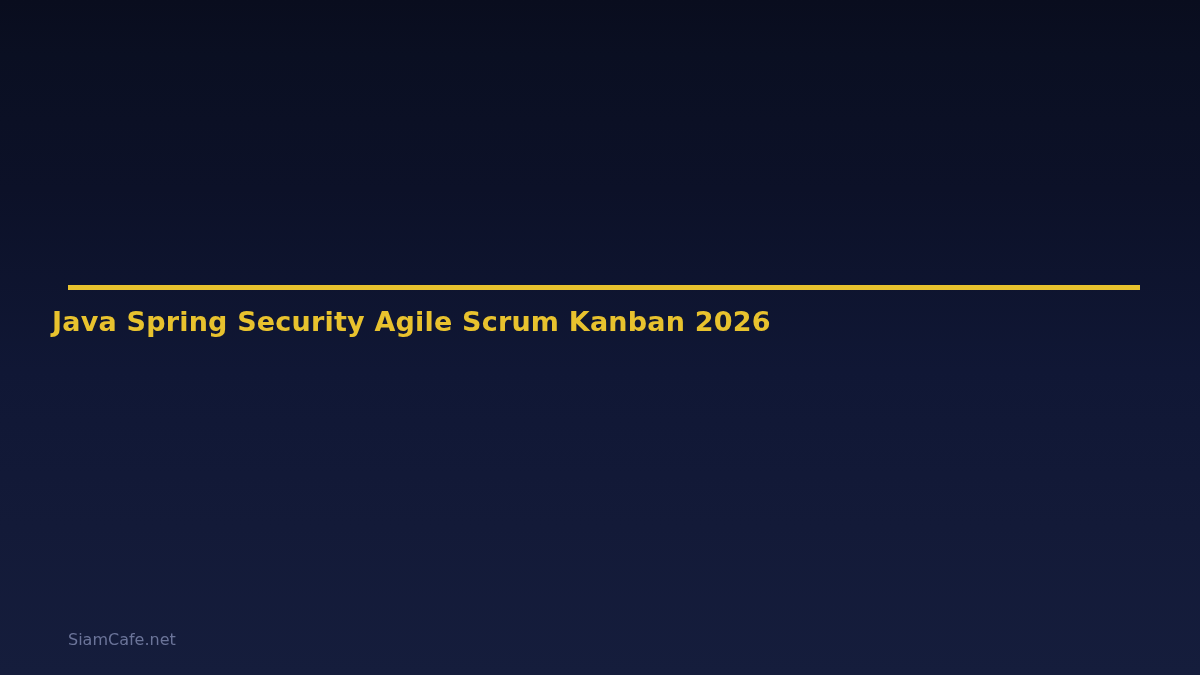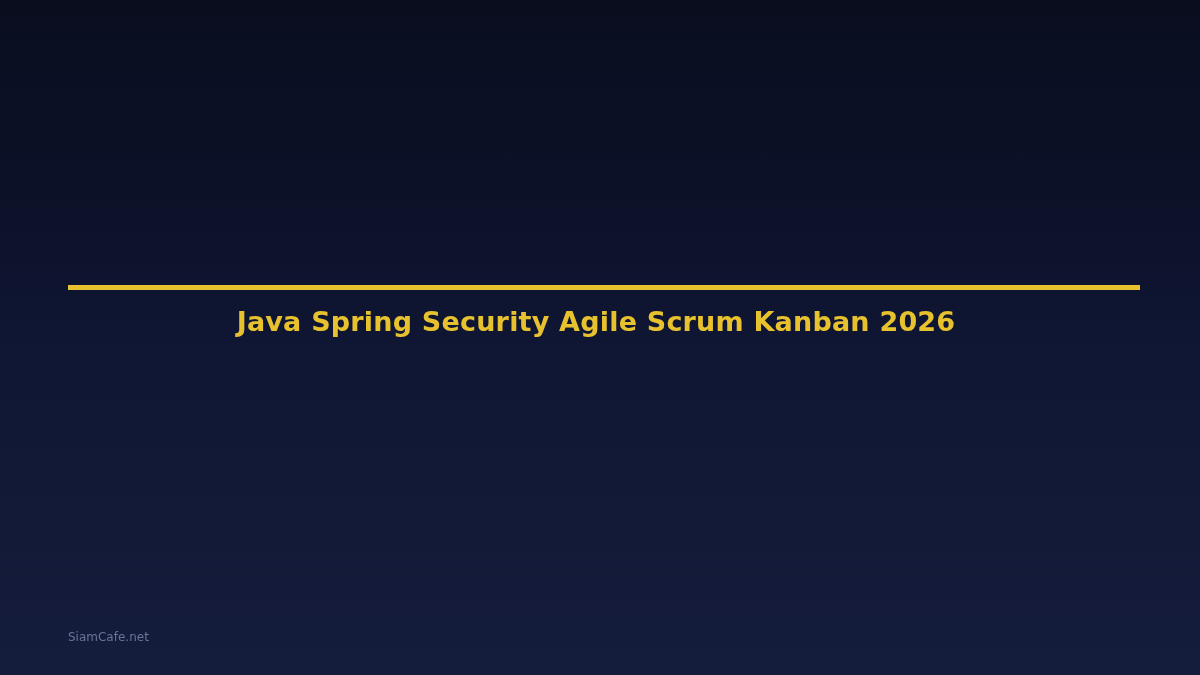--- a/index.html
+++ b/index.html
@@ -38,21 +38,20 @@
     height: 5px;
     background: #e8c22e;
   }
 
   
   .title-block {
     position: absolute;
     left: 52px;
     top: 306px;
     right: 60px;
-    text-align: center;
   }
 
   .slide-title {
     margin: 0;
     font-family: "DejaVu Sans", sans-serif;
     font-size: 27px;
     font-weight: bold;
     line-height: 1.18;
     letter-spacing: 0.2px;
     color: #e8c22e;
@@ -62,21 +61,21 @@
   
   .footer {
     position: absolute;
     left: 68px;
     top: 630px;
   }
 
   .footer-text {
     margin: 0;
     font-family: "DejaVu Sans", sans-serif;
-    font-size: 12px;
+    font-size: 16px;
     font-weight: normal;
     line-height: 1.3;
     color: #6b7499;
     white-space: nowrap;
   }
 </style>
 </head>
 <body>
 
 <div class="slide">

